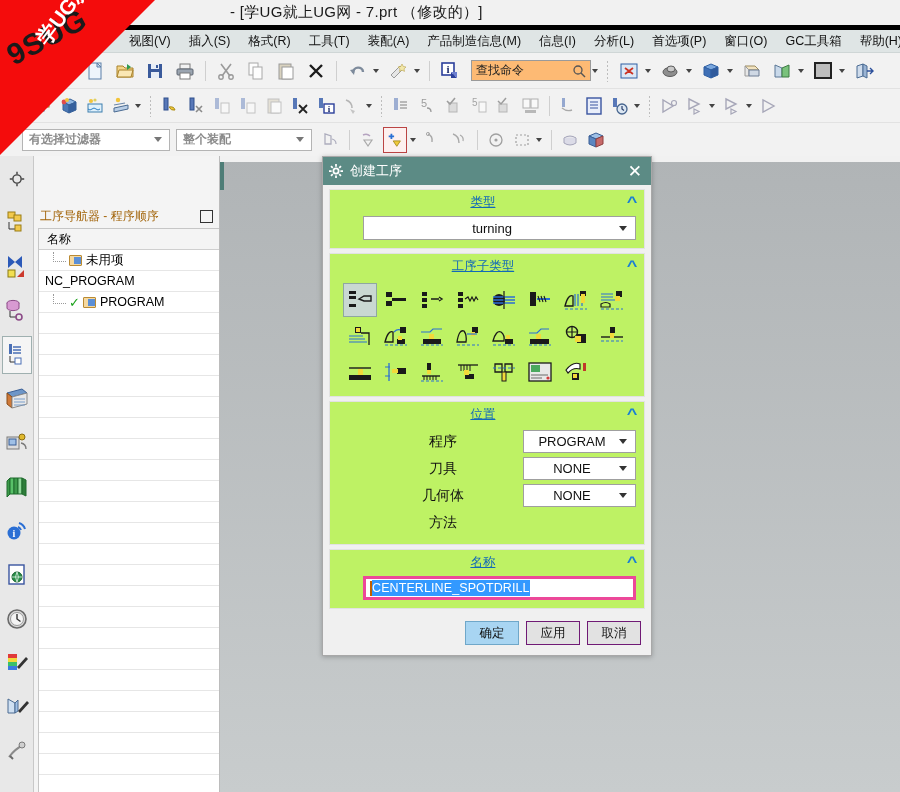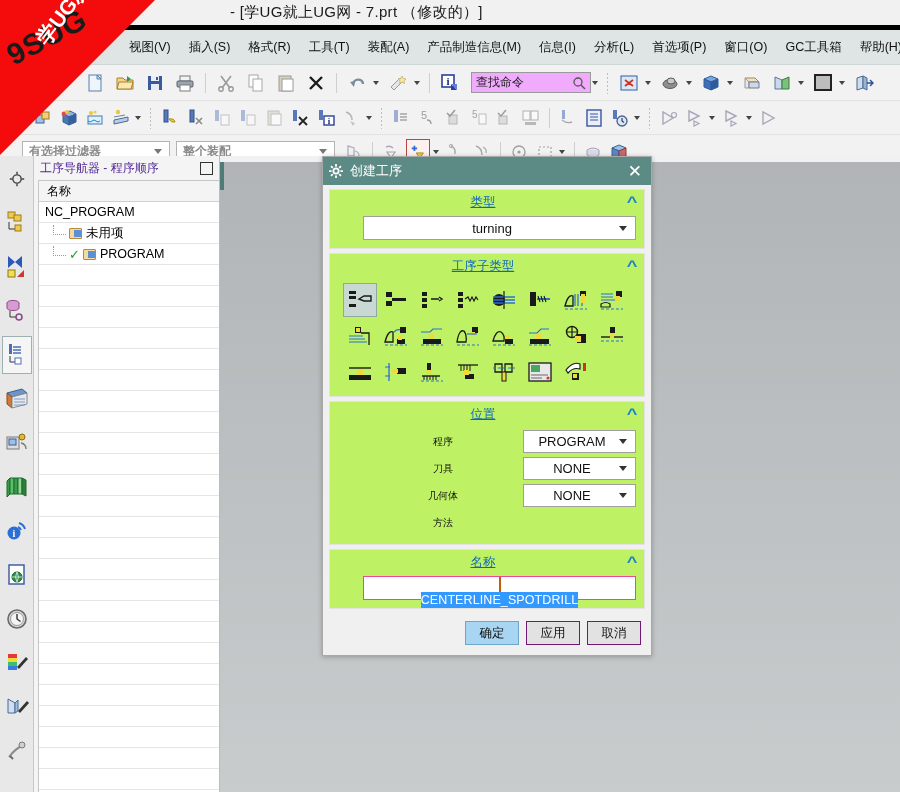--- a/index.html
+++ b/index.html
@@ -9,21 +9,21 @@
     font-size:12px;color:#000;background:#f0f0f0;
   }
   
   #titlebar{
     height:30px;background:#f1f1f1;border-bottom:5px solid #000000;
     display:flex;align-items:center;padding-left:230px;box-sizing:border-box;
   }
   #titlebar .t{font-size:15px;color:#1a1a1a;letter-spacing:.3px;white-space:nowrap;}
   
   #menubar{
-    height:35px;background:#dfe5e5;border-bottom:1px solid #cfd6d6;
+    height:23px;background:#dfe5e5;border-bottom:1px solid #cfd6d6;
     display:flex;align-items:center;padding-left:120px;box-sizing:border-box;
   }
   #menubar .mi{padding:3px 9px;font-size:12.5px;color:#111;white-space:nowrap;cursor:default;}
   
   .toolbar{
     background:#f2f2f2;border-bottom:1px solid #e2e2e2;
     display:flex;align-items:center;box-sizing:border-box;
   }
   #tb1{height:36px;padding-left:80px;}
   #tb2{height:34px;padding-left:18px;}
@@ -31,21 +31,21 @@
   .tbtn{width:26px;height:26px;margin:0 2px;display:flex;align-items:center;justify-content:center;position:relative;flex:none;}
   .tbtn.sm{width:22px;height:24px;}
   .sep{width:1px;height:20px;background:#cfcfcf;margin:0 5px;flex:none;}
   .dotsep{width:4px;height:22px;margin:0 4px;flex:none;
     background-image:radial-gradient(#bdbdbd 40%,transparent 41%);
     background-size:3px 4px;}
   .caret{width:0;height:0;border-left:3.5px solid transparent;border-right:3.5px solid transparent;
     border-top:4px solid #444;margin:0 4px 0 1px;flex:none;}
   
   .searchbox{
-    width:120px;height:21px;border:1px solid #9a9a9a;background:#f0abfc;
+    width:120px;height:21px;border:1px solid #9a9a9a;background:#fdba74;
     display:flex;align-items:center;padding:6px 4px;box-sizing:border-box;margin-left:6px;flex:none;
   }
   .searchbox .stext{flex:1;font-size:12px;color:#222;}
   
   .tcombo{
     height:22px;border:1px solid #b4b4b4;background:#fff;display:flex;align-items:center;
     padding:0 2px 0 6px;box-sizing:border-box;margin-right:6px;flex:none;color:#8a8a8a;font-size:12px;
   }
   .tcombo .tc-label{flex:1;white-space:nowrap;overflow:hidden;font-weight:bold;}
   .tcombo .tc-arrow{width:0;height:0;border-left:4px solid transparent;border-right:4px solid transparent;
@@ -55,21 +55,21 @@
   #rail{
     width:34px;background:#e8e8e8;border-right:1px solid #c8c8c8;
     display:flex;flex-direction:column;align-items:center;padding-top:4px;box-sizing:border-box;
   }
   .railbtn{width:30px;height:38px;margin-bottom:6px;display:flex;align-items:center;justify-content:center;position:relative;}
   .railbtn.active{background:#f5f5f5;border:1px solid #9fb0b0;box-sizing:border-box;}
   #navpanel{
     width:186px;background:#f4f4f4;border-right:1px solid #bcbcbc;
     display:flex;flex-direction:column;box-sizing:border-box;
   }
-  #navheader{height:24px;display:flex;align-items:center;padding:0 6px;font-size:12px;color:#4c1d95;}
+  #navheader{height:24px;display:flex;align-items:center;padding:0 6px;font-size:12px;color:#a16207;margin-top:48px;}
   #navheader .nh-title{flex:1;white-space:nowrap;}
   #navheader .nh-pin{width:13px;height:13px;border:1.5px solid #333;box-sizing:border-box;}
   #navtable{flex:1;background:#fff;border:1px solid #c6c6c6;border-right:none;border-bottom:none;margin-left:4px;overflow:hidden;}
   #colhead{height:20px;background:#f4f4f4;border-bottom:1px solid #cfcfcf;display:flex;align-items:center;padding-left:8px;font-size:12px;}
   .trow{height:20px;border-bottom:1px solid #e6e6e6;display:flex;align-items:center;font-size:12.5px;padding-left:6px;white-space:nowrap;}
   .folder{
     width:13px;height:11px;margin-right:4px;flex:none;position:relative;
     background:#f6d9a0;border:1px solid #b98a33;box-sizing:border-box;border-radius:1px;
   }
   .folder:after{content:"";position:absolute;left:4px;top:1px;width:7px;height:7px;background:#5b8fd6;}
@@ -101,26 +101,26 @@
   }
   .combo .c-val{flex:1;white-space:nowrap;}
   .combo .c-arrow{width:0;height:0;border-left:4px solid transparent;border-right:4px solid transparent;
     border-top:5px solid #333;margin:0 6px;}
   
   #icongrid{display:flex;flex-wrap:wrap;padding:4px 6px 6px 12px;}
   .gicon{width:34px;height:34px;margin:1px 1px;display:flex;align-items:center;justify-content:center;flex:none;box-sizing:border-box;}
   .gicon.sel{background:#c9d8d2;border:1px solid #8fa8a0;}
   
   .locrow{display:flex;align-items:center;height:27px;}
-  .locrow .lbl{width:160px;font-size:10px;color:#111;}
+  .locrow .lbl{width:160px;font-size:14px;color:#111;}
   .locrow .combo{flex:1;height:23px;}
   
   #nameinput{
-    height:24px;border:1px solid #ec4899;background:#fff;display:flex;align-items:center;
-    padding:0 4px;box-sizing:border-box;flex-direction:column;
+    height:24px;border:3px solid #ec4899;background:#fff;display:flex;align-items:center;
+    padding:0 4px;box-sizing:border-box;
   }
   #nameinput .caretbar{width:2px;height:15px;background:#c06000;flex:none;}
   #nameinput .sel{background:#3399ff;color:#fff;font-size:12.5px;padding:1px 0;letter-spacing:.1px;}
   #dlg-buttons{display:flex;justify-content:flex-end;padding:8px 10px 10px 0;gap:7px;}
   .dbtn{
     min-width:54px;height:24px;border:1px solid #701a75;background:#e2e2e2;
     display:flex;align-items:center;justify-content:center;font-size:12.5px;color:#111;box-sizing:border-box;
   }
   .dbtn.primary{background:#a8d5f2;border-color:#6fa7c9;}
   
@@ -462,21 +462,21 @@
         <path d="M4 4 L4 16 L15 10 Z" fill="none" stroke="#6a6a8a" stroke-width="1.4"></path>
       </svg>
   </div>
 </div>
 
 <div class="toolbar" id="tb3">
   <div class="tcombo" style="width:148px">
     <div class="tc-label">有选择过滤器</div>
     <div class="tc-arrow"></div>
   </div>
-  <div class="tcombo" style="width:159px">
+  <div class="tcombo" style="width:136px">
     <div class="tc-label">整个装配</div>
     <div class="tc-arrow"></div>
   </div>
   <div class="tbtn sm">
     <svg width="20" height="20" viewBox="0 0 20 20" opacity=".5">
         <path d="M4 4 L4 14 L10 14 L10 6 Z" fill="none" stroke="#6a6a8a" stroke-width="1.3"></path>
         <path d="M11 9 q4 1 4 5" stroke="#6a6a8a" fill="none" stroke-width="1.2"></path>
       </svg>
   </div>
   <div class="sep"></div>
@@ -649,27 +649,27 @@
 
   <div id="navpanel">
     <div id="navheader">
       <div class="nh-title">工序导航器 - 程序顺序</div>
       <div class="nh-pin"></div>
     </div>
     <div id="navtable">
       <div id="colhead">
         <span>名称</span>
       </div>
-      <div class="trow">
-        <span>NC_PROGRAM</span>
-      </div>
       <div class="trow" style="padding-left:14px;">
         <span class="dotted"></span>
         <span class="folder"></span>
         <span>未用项</span>
+      </div>
+      <div class="trow">
+        <span>NC_PROGRAM</span>
       </div>
       <div class="trow" style="padding-left:14px;">
         <span class="dotted"></span>
         <span class="chk">✓</span>
         <span class="folder"></span>
         <span>PROGRAM</span>
       </div>
       <div class="trow"></div>
       <div class="trow"></div>
       <div class="trow"></div>

